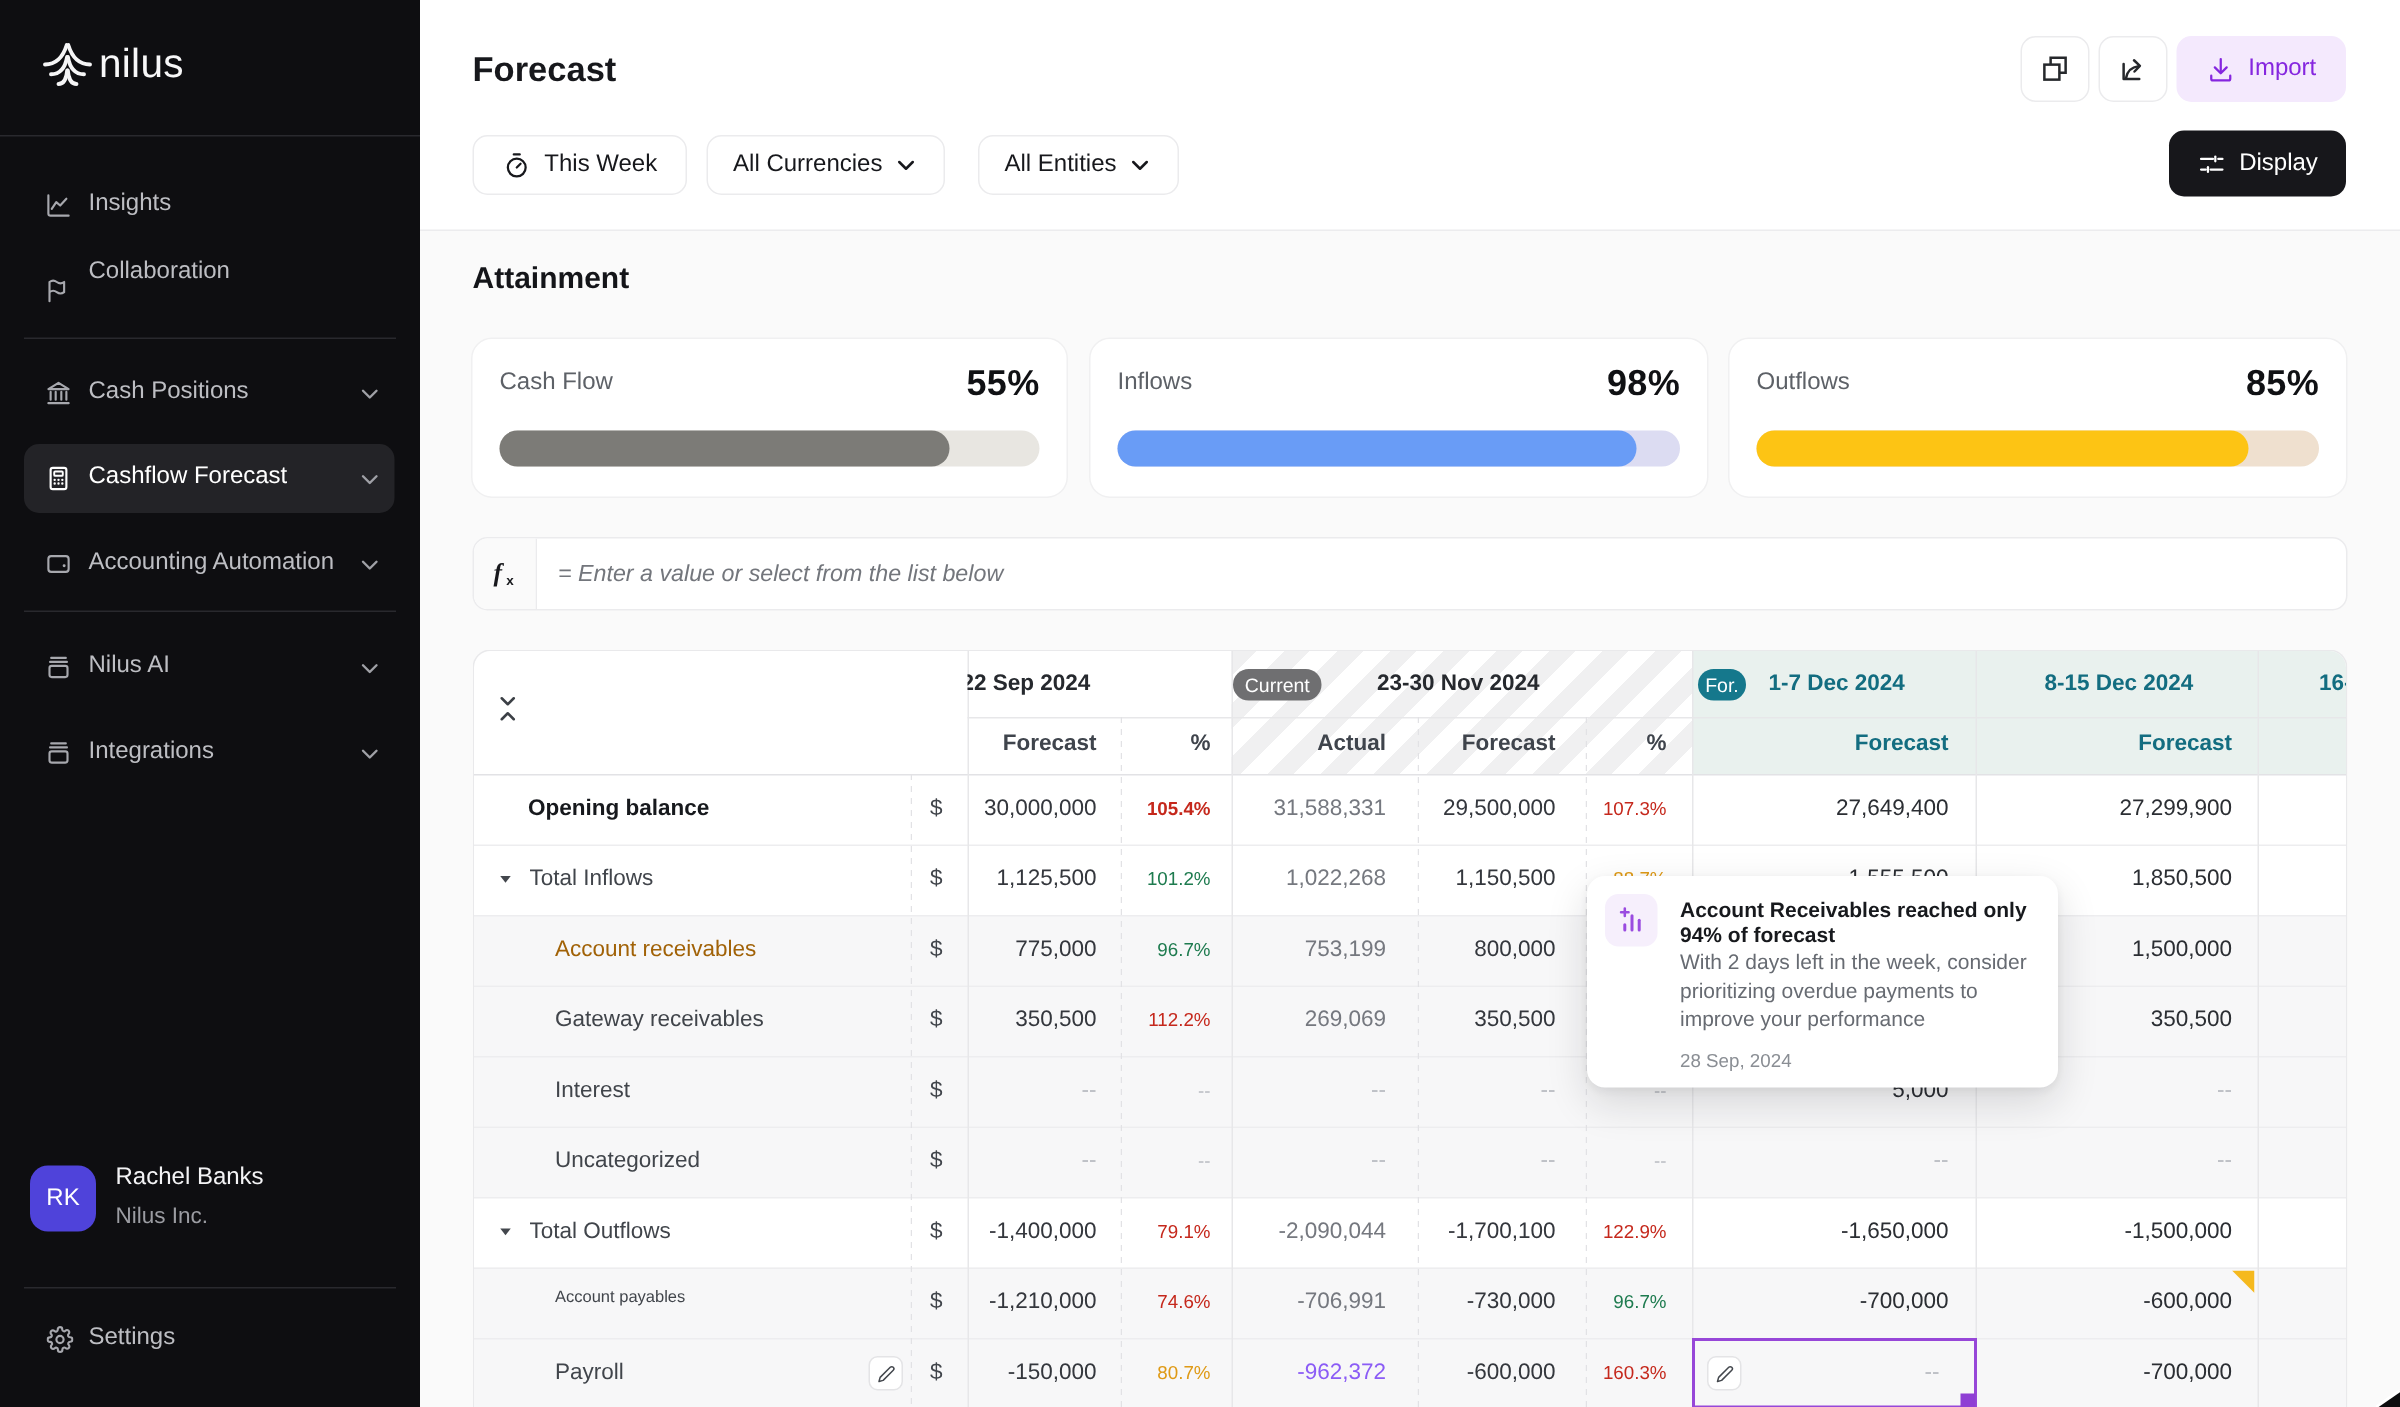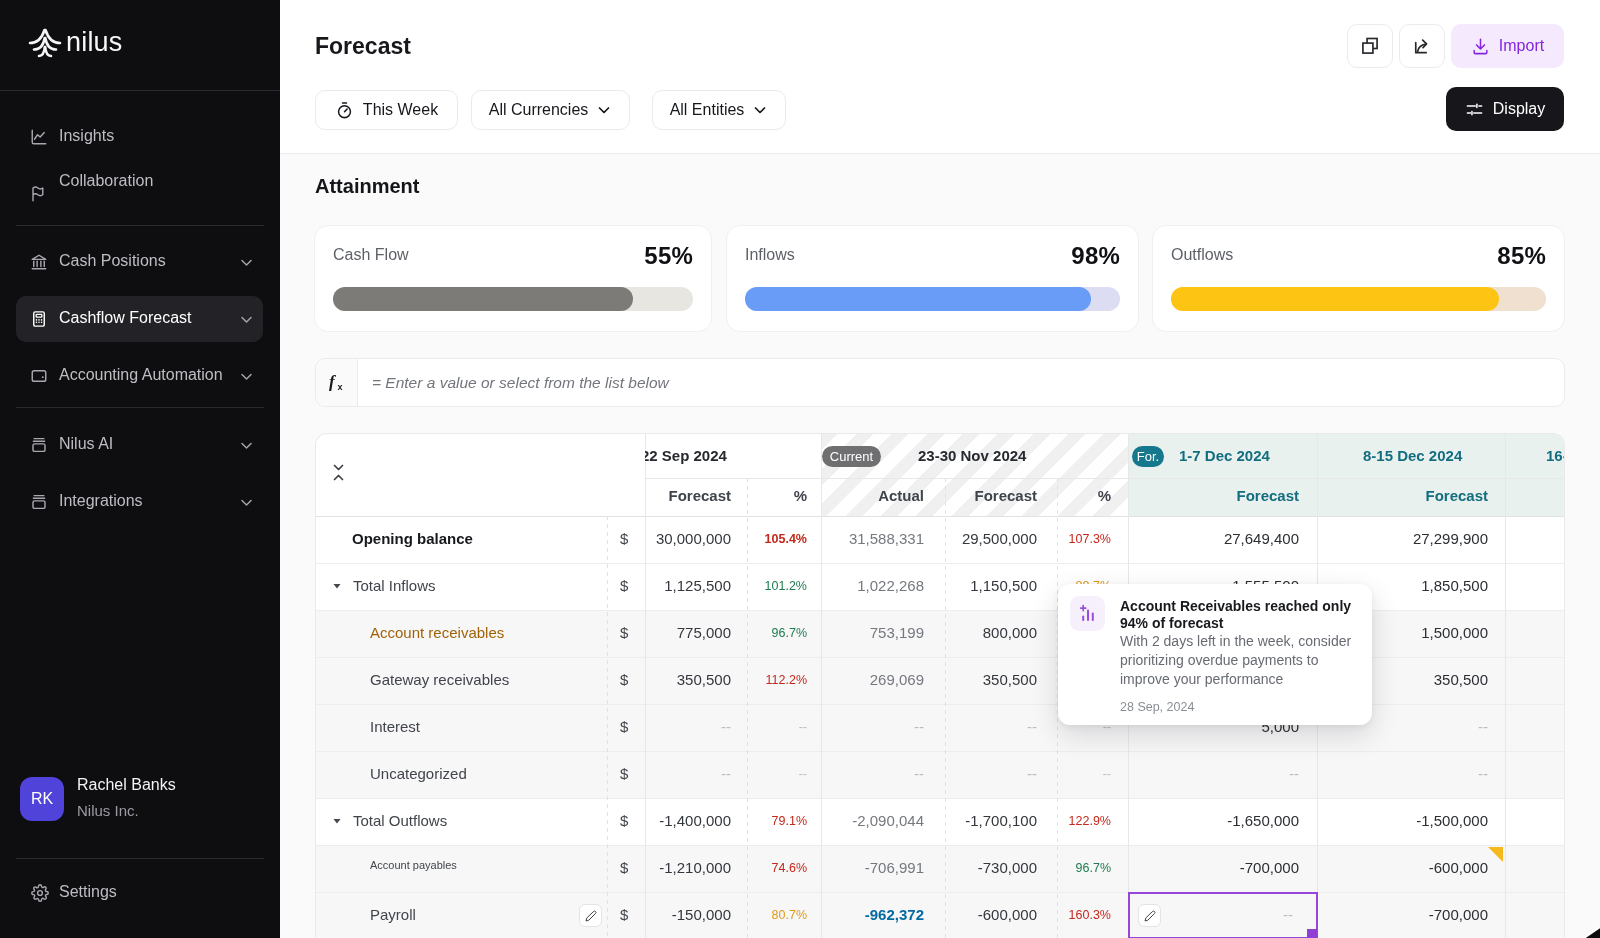--- a/index.html
+++ b/index.html
@@ -326,21 +326,21 @@
 <div style="position:absolute;right:76px;top:378px;font-size:15px;font-weight:400;color:#2b2e33;white-space:nowrap;">-1,500,000</div>
 <div style="position:absolute;right:833px;top:425px;font-size:15px;font-weight:400;color:#34373d;white-space:nowrap;">-1,210,000</div>
 <div style="position:absolute;right:757px;top:427px;font-size:12.5px;font-weight:400;color:#c5281c;white-space:nowrap;">74.6%</div>
 <div style="position:absolute;right:640px;top:425px;font-size:15px;font-weight:400;color:#75787f;white-space:nowrap;">-706,991</div>
 <div style="position:absolute;right:527px;top:425px;font-size:15px;font-weight:400;color:#34373d;white-space:nowrap;">-730,000</div>
 <div style="position:absolute;right:453px;top:427px;font-size:12.5px;font-weight:400;color:#1e7b4f;white-space:nowrap;">96.7%</div>
 <div style="position:absolute;right:265px;top:425px;font-size:15px;font-weight:400;color:#2b2e33;white-space:nowrap;">-700,000</div>
 <div style="position:absolute;right:76px;top:425px;font-size:15px;font-weight:400;color:#2b2e33;white-space:nowrap;">-600,000</div>
 <div style="position:absolute;right:833px;top:472px;font-size:15px;font-weight:400;color:#34373d;white-space:nowrap;">-150,000</div>
 <div style="position:absolute;right:757px;top:474px;font-size:12.5px;font-weight:400;color:#df9a16;white-space:nowrap;">80.7%</div>
-<div style="position:absolute;right:640px;top:472px;font-size:15px;font-weight:700;color:#0369a1;white-space:nowrap;margin-left:10px;">-962,372</div>
+<div style="position:absolute;right:640px;top:472px;font-size:15px;font-weight:400;color:#8b5cf6;white-space:nowrap;margin-left:10px;">-962,372</div>
 <div style="position:absolute;right:527px;top:472px;font-size:15px;font-weight:400;color:#34373d;white-space:nowrap;">-600,000</div>
 <div style="position:absolute;right:453px;top:474px;font-size:12.5px;font-weight:400;color:#c5281c;white-space:nowrap;">160.3%</div>
 <div style="position:absolute;right:76px;top:472px;font-size:15px;font-weight:400;color:#2b2e33;white-space:nowrap;">-700,000</div>
 <svg class="abs" style="left:1172px;top:413px;" width="15" height="15" viewBox="0 0 15 15">
       <path d="M0 0 H15 V15 Z" fill="#f5b91e"></path>
     </svg>
 <div style="position:absolute;left:812px;top:458px;width:190px;height:47px;border:2px solid #9747d8;"></div>
 <div style="position:absolute;left:822px;top:470px;width:23px;height:23px;background:#fff;border:1px solid #e4e4e6;border-radius:6px;display:flex;align-items:center;justify-content:center;">
       <svg width="12" height="12" viewBox="0 0 24 24" fill="none" stroke="#43474d" stroke-width="2" stroke-linecap="round" stroke-linejoin="round">
         <path d="M17 3a2.8 2.8 0 1 1 4 4L7.5 20.5 2 22l1.5-5.5Z"></path>

